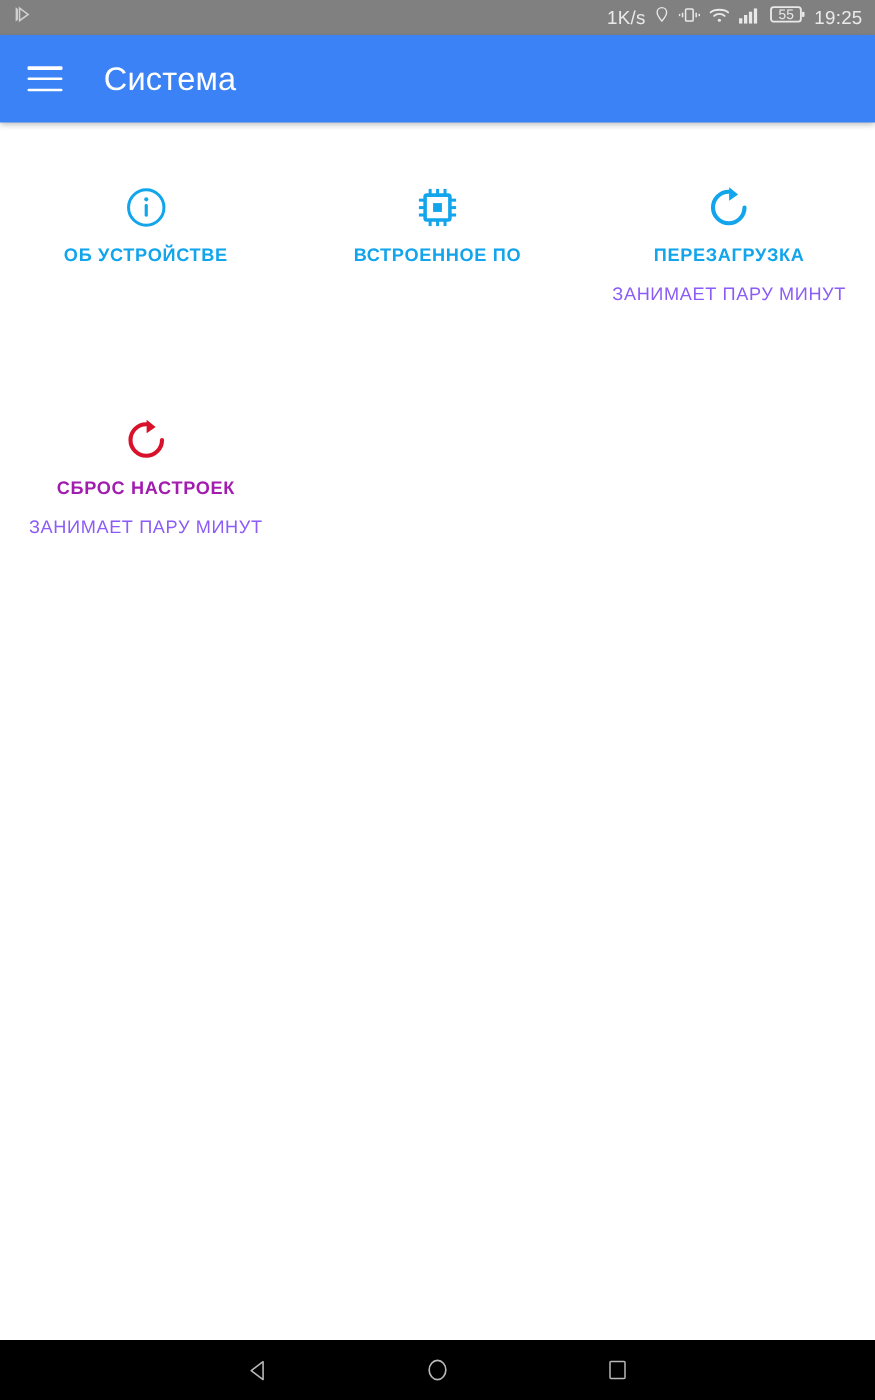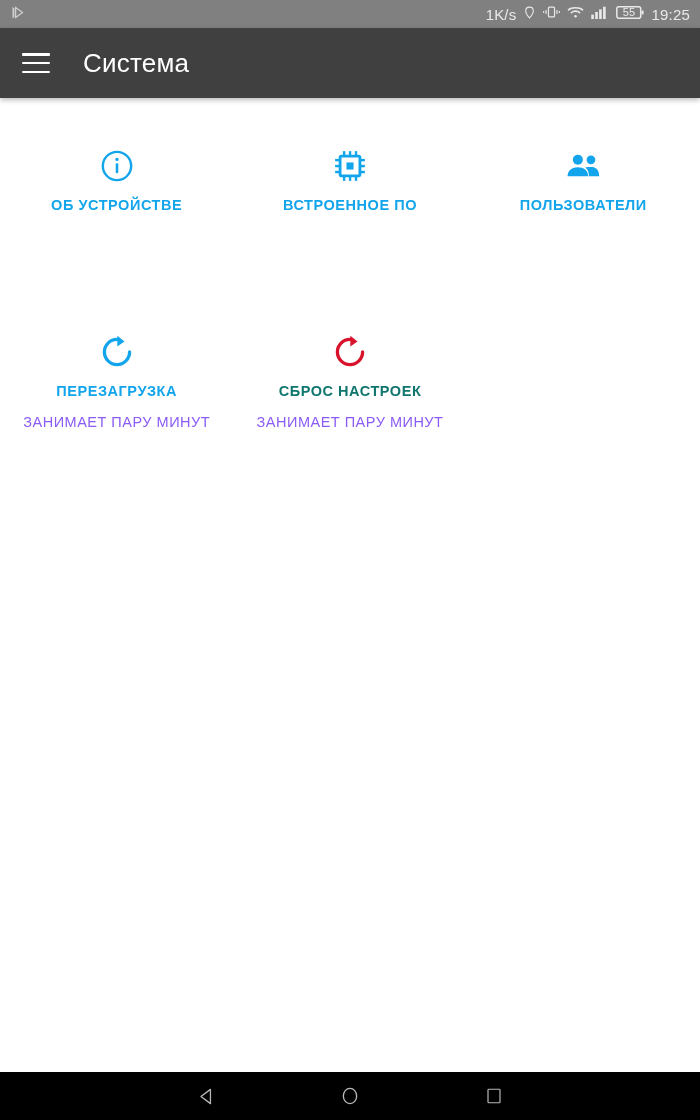--- a/index.html
+++ b/index.html
@@ -47,21 +47,21 @@
     font-size: 15px;
     color: #e9e9e9;
     letter-spacing: 0.2px;
     line-height: 1;
   }
   .status-icon { display: block; }
 
   
   .app-bar {
     height: 70px;
-    background: #404040;
+    background: #3b82f6;
     display: flex;
     align-items: center;
     padding: 2px 22px;
     flex: none;
     position: relative;
     z-index: 5;
     box-shadow: 0 2px 5px rgba(0,0,0,0.28);
   }
   .hamburger {
     width: 28px;
@@ -114,21 +114,21 @@
     margin-bottom: 11px;
   }
   .tile-label {
     font-size: 14.5px;
     font-weight: bold;
     letter-spacing: 0.55px;
     color: #12a5ec;
     text-align: center;
     white-space: nowrap;
   }
-  .tile-label.danger { color: #0f766e; }
+  .tile-label.danger { color: #a21caf; }
   .tile-sub {
     margin-top: 15px;
     font-size: 14.5px;
     color: #8b5cf6;
     letter-spacing: 0.5px;
     text-align: center;
     white-space: nowrap;
   }
 
   
@@ -245,31 +245,20 @@
             <rect x="1.5" y="15.4" width="3" height="1.7" fill="#12a5ec"></rect>
             <rect x="19.5" y="7" width="3" height="1.7" fill="#12a5ec"></rect>
             <rect x="19.5" y="11.2" width="3" height="1.7" fill="#12a5ec"></rect>
             <rect x="19.5" y="15.4" width="3" height="1.7" fill="#12a5ec"></rect>
           </svg>
         </div>
         <div class="tile-label">ВСТРОЕННОЕ ПО</div>
       </div>
 
 
-      <div class="tile">
-        <div class="tile-icon">
-          <svg width="36" height="30" viewBox="0 0 28 20">
-            <circle cx="10" cy="5.2" r="3.9" fill="#12a5ec"></circle>
-            <circle cx="20.2" cy="5.2" r="3.4" fill="#12a5ec"></circle>
-            <path d="M2 18 C2 13.4 5.6 11 10 11 C14.4 11 18 13.4 18 18 Z" fill="#12a5ec"></path>
-            <path d="M18.6 18 C18.6 14.3 17.4 12.2 15.6 11.2 C17 10.8 18.6 10.8 20.2 10.8 C24 10.8 26.6 12.8 26.6 18 Z" fill="#12a5ec"></path>
-          </svg>
-        </div>
-        <div class="tile-label">ПОЛЬЗОВАТЕЛИ</div>
-      </div>
 
 
 
       <div class="tile">
         <div class="tile-icon">
           <svg width="36" height="36" viewBox="0 0 24 24">
             <path d="M12 3.6 A8.4 8.4 0 1 0 20.4 12" fill="none" stroke="#12a5ec" stroke-width="2.2" stroke-linecap="round"></path>
             <path d="M12.2 1.2 L17 5 L12.2 8.4 Z" fill="#12a5ec"></path>
           </svg>
         </div>

